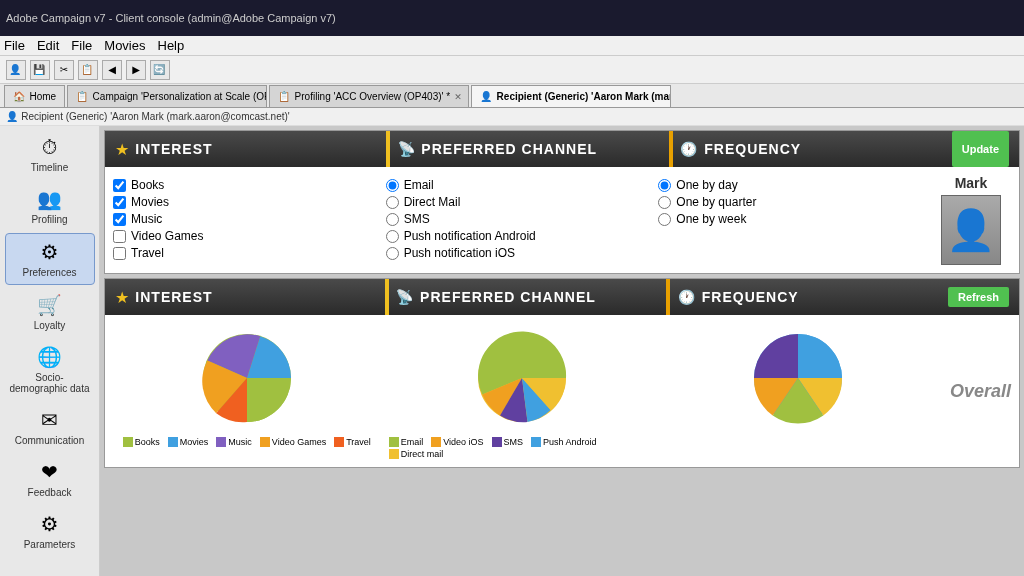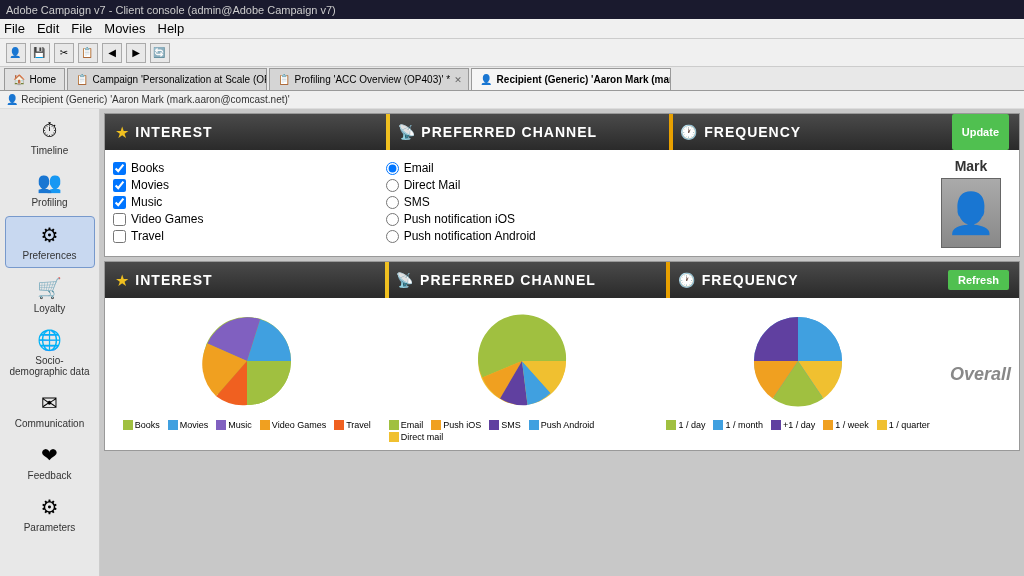--- a/index.html
+++ b/index.html
@@ -1,19 +1,19 @@
 <!DOCTYPE html>
 <html><head>
   <meta charset="utf-8">
   <style>
     * { box-sizing: border-box; margin: 0; padding: 0; }
     body { font-family: Arial, sans-serif; font-size: 12px; background: #d0d0d0; overflow: hidden; width: 1024px; height: 576px; }
     
     
-    .title-bar { background: #1a1a2e; color: #ccc; font-size: 11px; padding: 2px 6px; height: 19px; display: flex; align-items: center; }
+    .title-bar { background: #1a1a2e; color: #ccc; font-size: 11px; padding: 2px 6px; height: 36px; display: flex; align-items: center; }
     
     
     .menu-bar { background: #f0f0f0; height: 20px; display: flex; align-items: center; padding: 0 4px; gap: 12px; border-bottom: 1px solid #ccc; }
     .menu-bar span { font-size: 13px; cursor: pointer; }
     
     
     .toolbar { background: #f0f0f0; height: 28px; display: flex; align-items: center; padding: 0 6px; gap: 4px; border-bottom: 1px solid #ccc; }
     .toolbar-btn { width: 20px; height: 20px; border: 1px solid #aaa; background: #e8e8e8; cursor: pointer; font-size: 10px; display: flex; align-items: center; justify-content: center; }
     
     
@@ -236,29 +236,41 @@
           <div class="item">
             <input type="radio" name="channel" style="">
             <span>Direct Mail</span>
           </div>
           <div class="item">
             <input type="radio" name="channel" style="">
             <span>SMS</span>
           </div>
           <div class="item">
             <input type="radio" name="channel" style="">
+            <span>Push notification Android</span>
+          </div>
+          <div class="item">
+            <input type="radio" name="channel" style="">
             <span>Push notification iOS</span>
           </div>
-          <div class="item">
-            <input type="radio" name="channel" style="">
-            <span>Push notification Android</span>
-          </div>
         </div>
 
         <div class="freq-col">
+          <div class="item">
+            <input type="radio" name="freq" checked="" style="">
+            <span>One by day</span>
+          </div>
+          <div class="item">
+            <input type="radio" name="freq" style="">
+            <span>One by quarter</span>
+          </div>
+          <div class="item">
+            <input type="radio" name="freq" style="">
+            <span>One by week</span>
+          </div>
         </div>
 
         <div class="avatar-col">
           <span class="avatar-name">Mark</span>
           <div class="avatar-img">
             <span style="font-size:40px;color:#666;">👤</span>
           </div>
         </div>
       </div>
     </div>
@@ -326,21 +338,21 @@
             <path d="M50,50 L55,90 A40,40 0 0,0 76,79 Z" fill="#40a0e0"></path>
             <path d="M50,50 L76,79 A40,40 0 0,0 90,50 Z" fill="#f0c030"></path>
           </svg>
           <div class="chart-legend">
             <div class="legend-item">
               <span class="legend-dot" style="background:#a0c040;"></span>
               <span>Email</span>
             </div>
             <div class="legend-item">
               <span class="legend-dot" style="background:#f0a020;"></span>
-              <span>Push iOS</span>
+              <span>Video iOS</span>
             </div>
             <div class="legend-item">
               <span class="legend-dot" style="background:#6040a0;"></span>
               <span>SMS</span>
             </div>
             <div class="legend-item">
               <span class="legend-dot" style="background:#40a0e0;"></span>
               <span>Push Android</span>
             </div>
             <div class="legend-item">
@@ -352,42 +364,20 @@
 
         <div class="chart-area">
           <svg class="pie" viewBox="0 0 100 100">
             <circle cx="50" cy="50" r="40" fill="#40a0e0"></circle>
             <path d="M50,50 L90,50 A40,40 0 0,1 73,84 Z" fill="#f0c030"></path>
             <path d="M50,50 L73,84 A40,40 0 0,1 27,84 Z" fill="#a0c040"></path>
             <path d="M50,50 L27,84 A40,40 0 0,1 10,50 Z" fill="#f0a020"></path>
             <path d="M50,50 L10,50 A40,40 0 0,1 50,10 Z" fill="#6040a0"></path>
             <path d="M50,50 L50,10 A40,40 0 0,1 90,50 Z" fill="#40a0e0"></path>
           </svg>
-          <div class="chart-legend">
-            <div class="legend-item">
-              <span class="legend-dot" style="background:#a0c040;"></span>
-              <span>1 / day</span>
-            </div>
-            <div class="legend-item">
-              <span class="legend-dot" style="background:#40a0e0;"></span>
-              <span>1 / month</span>
-            </div>
-            <div class="legend-item">
-              <span class="legend-dot" style="background:#6040a0;"></span>
-              <span>+1 / day</span>
-            </div>
-            <div class="legend-item">
-              <span class="legend-dot" style="background:#f0a020;"></span>
-              <span>1 / week</span>
-            </div>
-            <div class="legend-item">
-              <span class="legend-dot" style="background:#f0c030;"></span>
-              <span>1 / quarter</span>
-            </div>
-          </div>
         </div>
 
         <div class="overall-label">Overall</div>
       </div>
     </div>
 
   </div>
 </div>
 
 </body></html>

